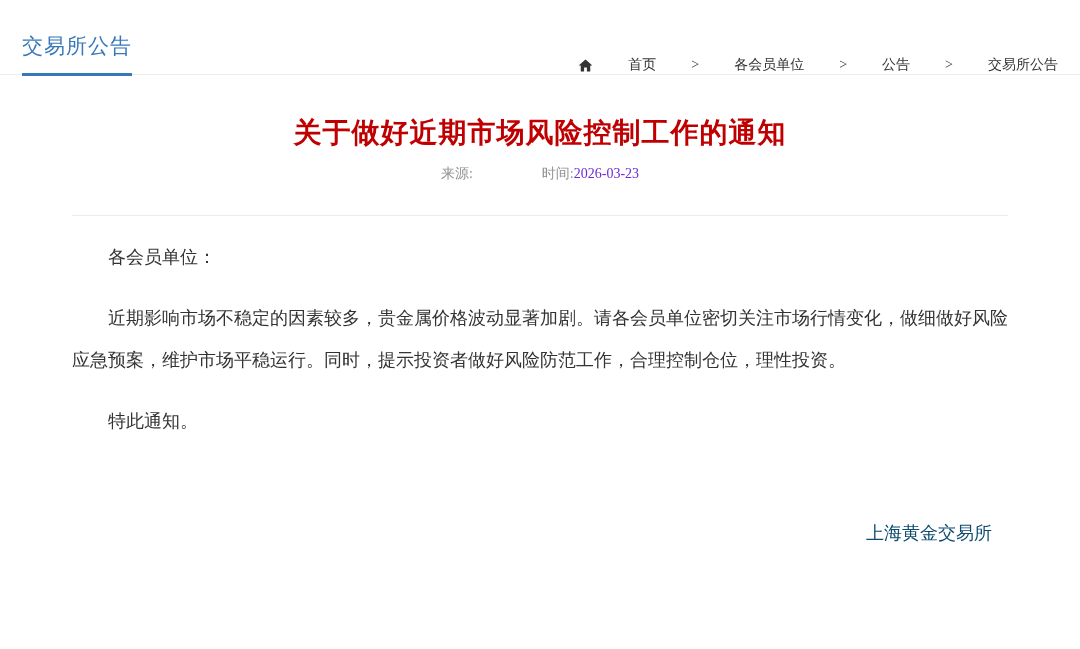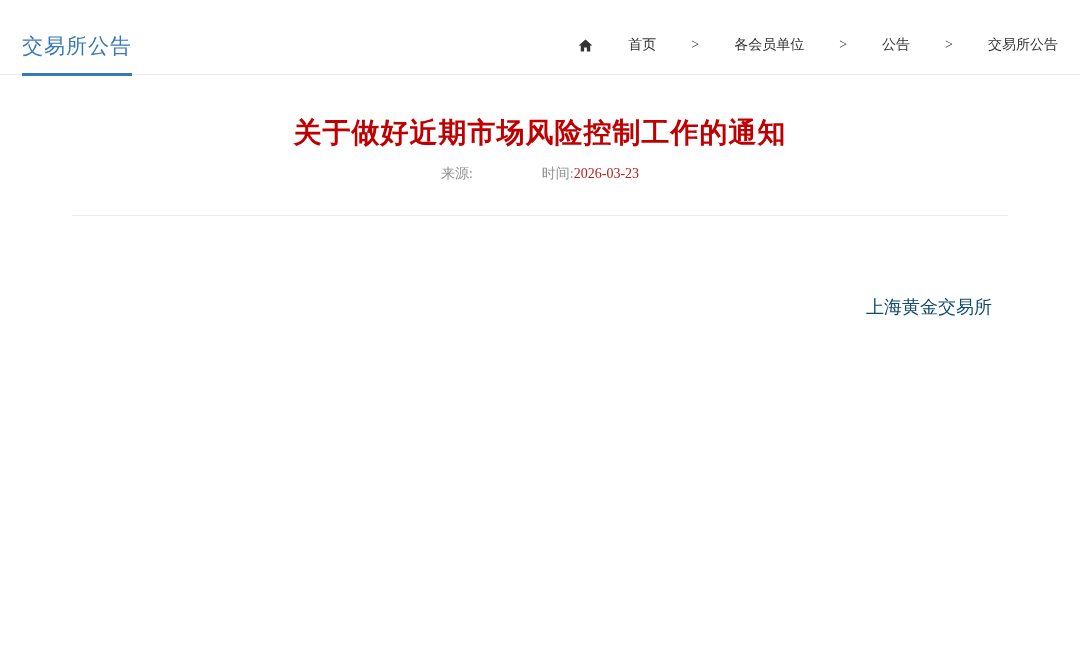--- a/index.html
+++ b/index.html
@@ -7,21 +7,21 @@
   body {
     font-family: "Liberation Serif", "DejaVu Serif", serif;
     color: #333333;
   }
   .page { width: 1080px; height: 649px; background: #ffffff; }
 
   
   .header {
     display: flex;
     justify-content: space-between;
-    align-items: flex-start;
+    align-items: flex-end;
     padding: 32px 22px 0 22px;
     border-bottom: 1px solid #ececec;
   }
   .section-tab {
     display: inline-block;
     font-size: 21px;
     color: #3778b8;
     letter-spacing: 1px;
     padding-bottom: 13px;
     border-bottom: 3px solid #3778b8;
@@ -52,21 +52,21 @@
     line-height: 36px;
   }
   .article-meta {
     margin-top: 13px;
     text-align: center;
     font-size: 14px;
     color: #919191;
     line-height: 20px;
   }
   .article-meta .meta-gap { display: inline-block; width: 62px; }
-  .article-meta .meta-time-value { color: #b91c1c; }
+  .article-meta .meta-time-value { color: #6d28d9; }
   .article-divider {
     margin-top: 31px;
     border-bottom: 1px solid #ededed;
     height: 0;
   }
   .article-body {
     margin-top: 20px;
     font-size: 18px;
     color: #333333;
   }
@@ -116,19 +116,24 @@
 
     <div class="article-meta">
       <span>来源:</span>
       <span></span>
       <span class="meta-gap"></span>
       <span>时间:</span><span class="meta-time-value">2026-03-23</span>
     </div>
 
     <div class="article-divider"></div>
 
+    <div class="article-body">
+      <p>各会员单位：</p>
+      <p>近期影响市场不稳定的因素较多，贵金属价格波动显著加剧。请各会员单位密切关注市场行情变化，做细做好风险应急预案，维护市场平稳运行。同时，提示投资者做好风险防范工作，合理控制仓位，理性投资。</p>
+      <p>特此通知。</p>
+    </div>
 
     <div class="signature-block">
       <div class="signature-org">上海黄金交易所</div>
     </div>
 
   </div>
 </div>
 
 </body></html>

